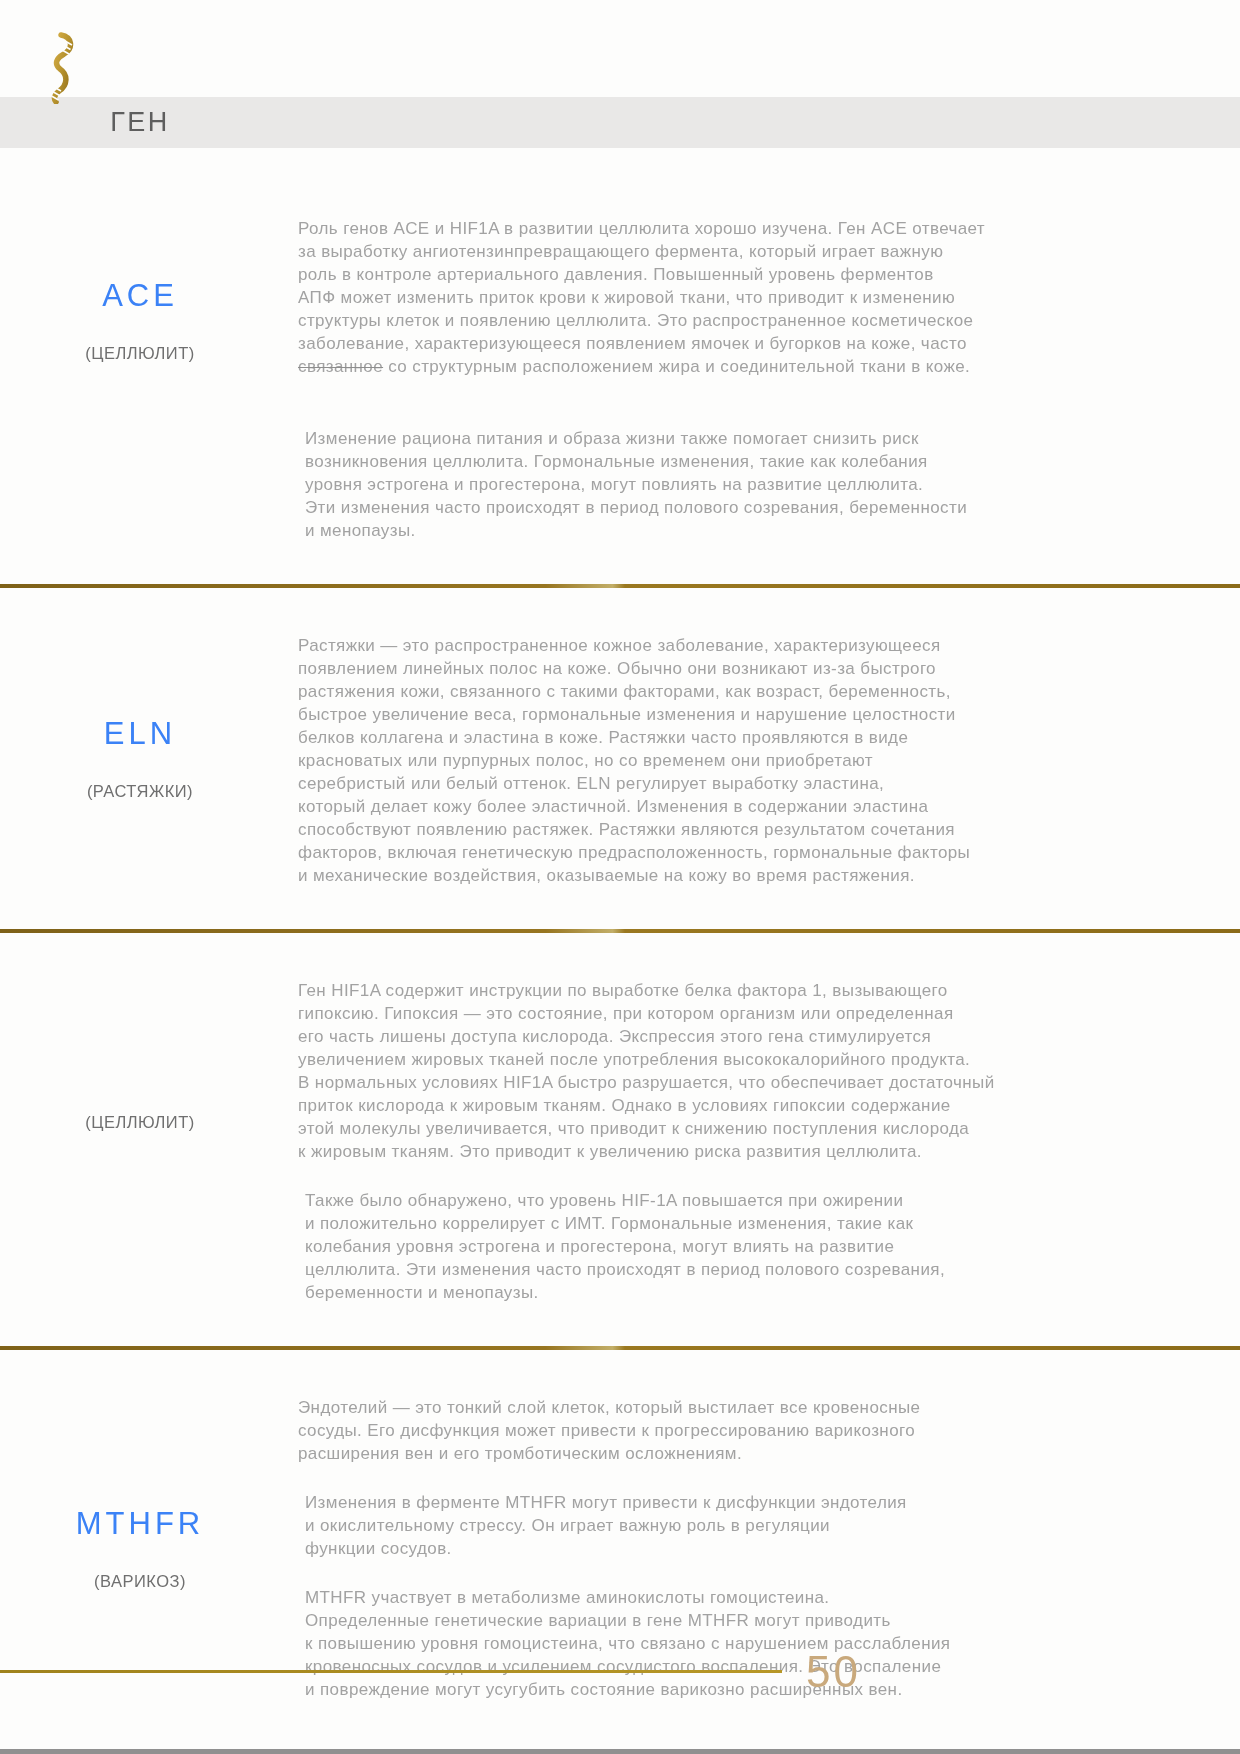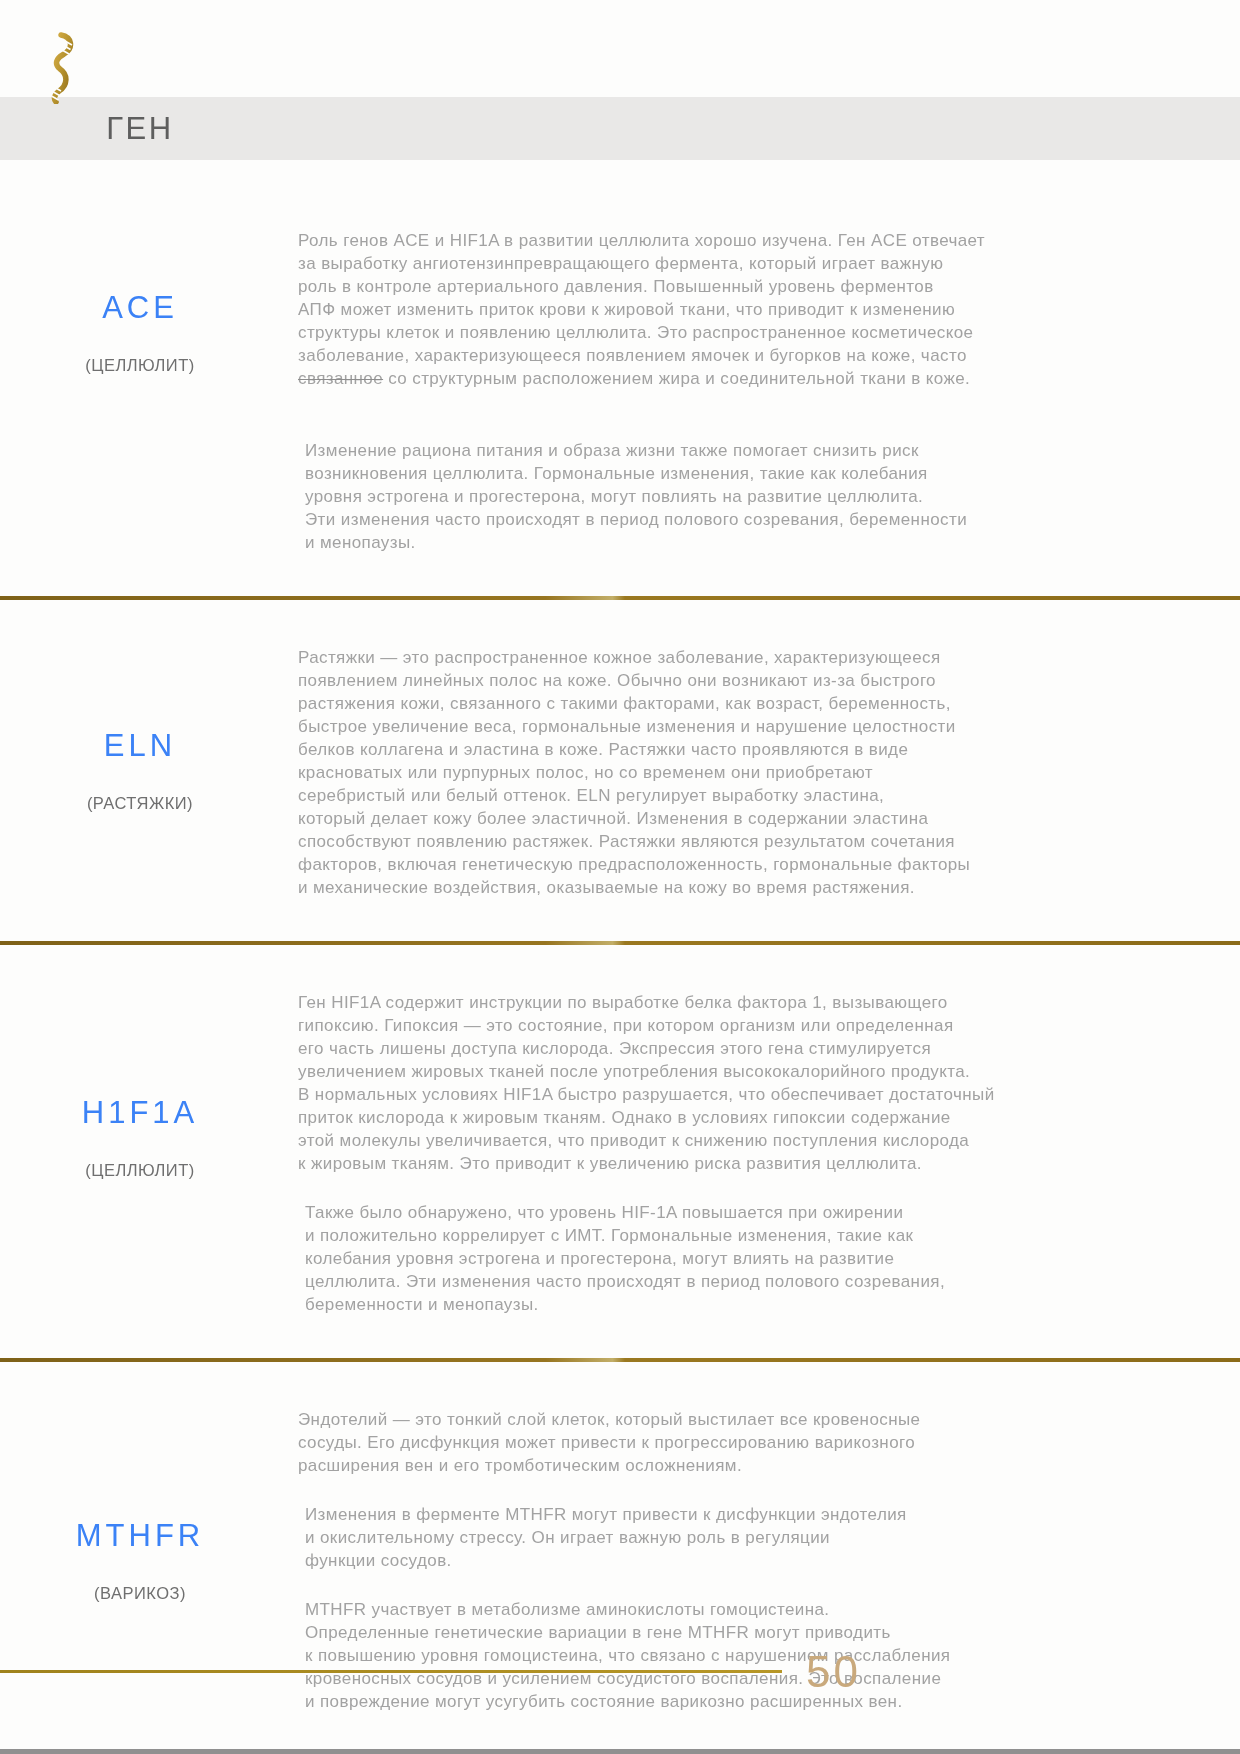--- a/index.html
+++ b/index.html
@@ -10,23 +10,23 @@
     font-family:"Liberation Sans", sans-serif;
     overflow:hidden;
   }
 
   
   .logo-area { height:97px; position:relative; }
   .logo { position:absolute; left:48px; top:32px; }
 
   
   .table-header {
-    height:63px; background:#e9e8e7;
+    height:51px; background:#e9e8e7;
     display:flex; align-items:center;
-    color:#5e5e5e; font-size:31px; font-weight:300; letter-spacing:2.5px;
+    color:#5e5e5e; font-size:27px; font-weight:300; letter-spacing:2.5px;
   }
   .th-gene  { width:280px; text-align:center; }
   .th-desc  { padding-left:18px; }
 
   
   .gene-row { display:flex; }
   .gene-cell { width:280px; flex:0 0 280px; text-align:center; box-sizing:border-box; }
   .row-ace   .gene-cell { padding-top:130px; }
   .row-eln   .gene-cell { padding-top:128px; }
   .row-h1f1a .gene-cell { padding-top:150px; }
@@ -134,21 +134,20 @@
 способствуют появлению растяжек. Растяжки являются результатом сочетания
 факторов, включая генетическую предрасположенность, гормональные факторы
 и механические воздействия, оказываемые на кожу во время растяжения.</div>
     </div>
   </section>
 
   <hr class="divider">
 
   <section class="gene-row row-h1f1a">
     <div class="gene-cell">
-      <div class="gene-name">H1F1A</div>
       <div class="gene-trait">(ЦЕЛЛЮЛИТ)</div>
     </div>
     <div class="desc-cell">
       <div class="para">Ген HIF1A содержит инструкции по выработке белка фактора 1, вызывающего
 гипоксию. Гипоксия — это состояние, при котором организм или определенная
 его часть лишены доступа кислорода. Экспрессия этого гена стимулируется
 увеличением жировых тканей после употребления высококалорийного продукта.
 В нормальных условиях HIF1A быстро разрушается, что обеспечивает достаточный
 приток кислорода к жировым тканям. Однако в условиях гипоксии содержание
 этой молекулы увеличивается, что приводит к снижению поступления кислорода

